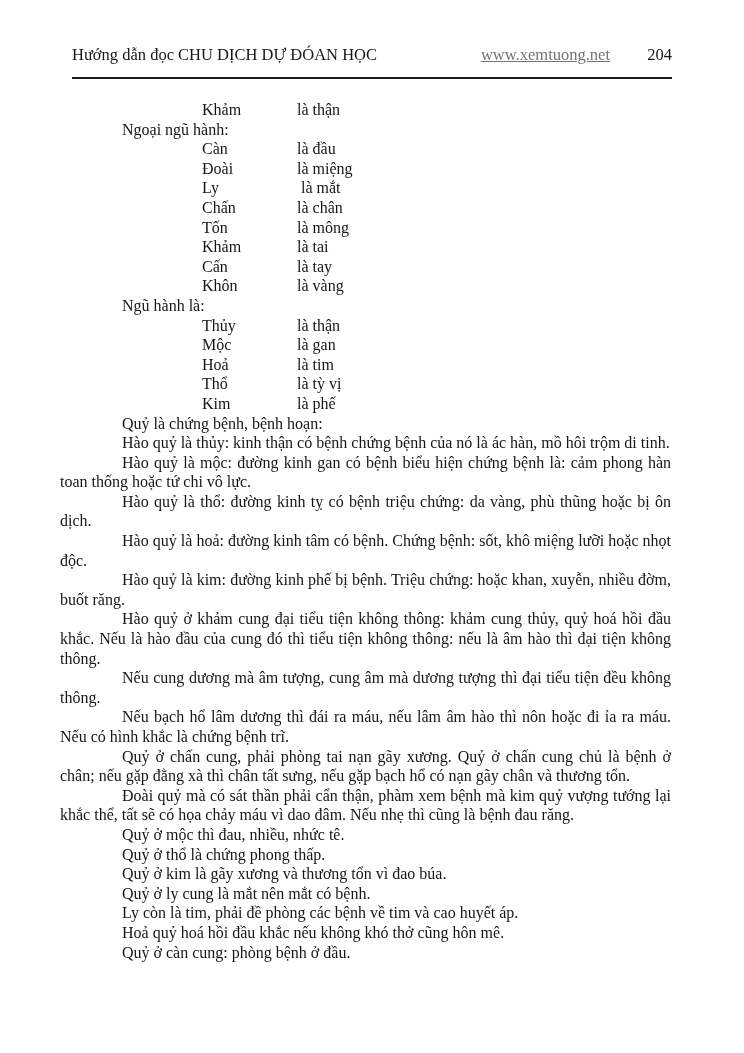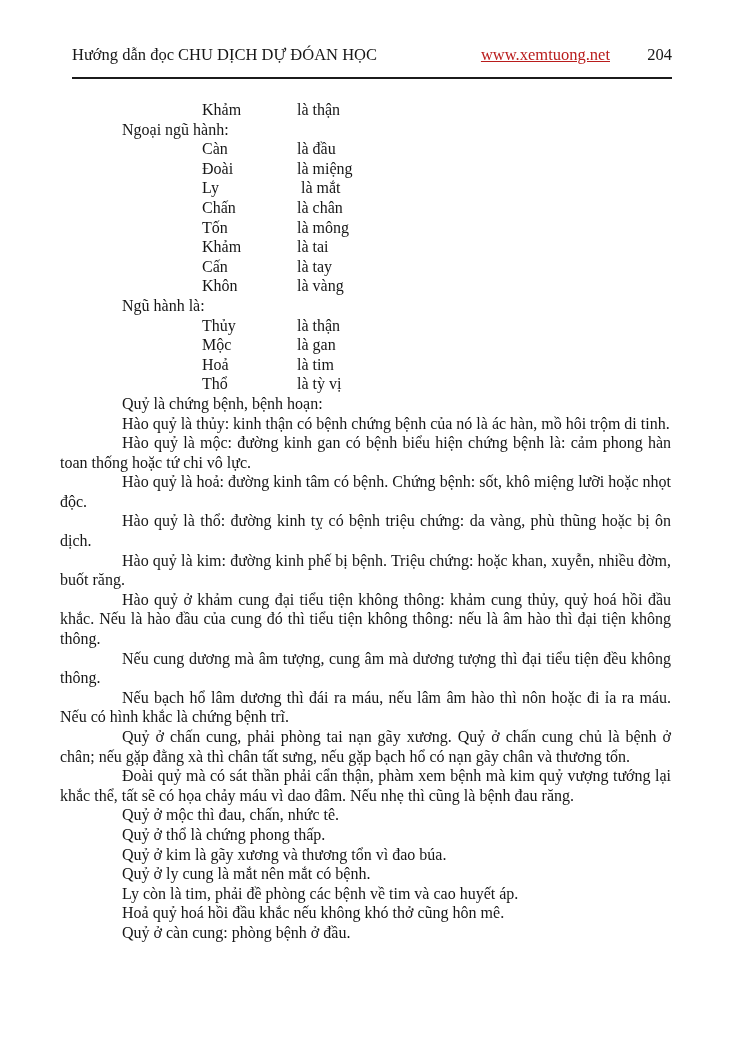--- a/index.html
+++ b/index.html
@@ -56,21 +56,21 @@
     text-indent: 62px;
     text-align: justify;
   }
 </style>
 </head>
 <body>
 
 <div class="page" style="color: rgb(22, 22, 22);">
   <div class="header">
     <span class="header-title">Hướng dẫn đọc CHU DỊCH DỰ ĐÓAN HỌC</span>
-    <a class="header-link" style="color: #b91c1c;">www.xemtuong.net</a>
+    <a class="header-link" style="color: #737373;">www.xemtuong.net</a>
     <span class="header-page">204</span>
   </div>
   <div class="rule"></div>
   <div class="body">
   <div class="row">
     <span class="term">Khảm</span>
     <span class="meaning">là thận</span>
   </div>
 
   <div class="list-heading">Ngoại ngũ hành:</div>
@@ -130,44 +130,48 @@
   <div class="row">
     <span class="term">Hoả</span>
     <span class="meaning">là tim</span>
   </div>
 
   <div class="row">
     <span class="term">Thổ</span>
     <span class="meaning">là tỳ vị</span>
   </div>
 
+  <div class="row">
+    <span class="term">Kim</span>
+    <span class="meaning">là phế</span>
+  </div>
 
   <p class="para">Quỷ là chứng bệnh, bệnh hoạn:</p>
 
   <p class="para">Hào quỷ là thủy: kinh thận có bệnh chứng bệnh của nó là ác hàn, mồ hôi trộm di tinh.</p>
 
   <p class="para">Hào quỷ là mộc: đường kinh gan có bệnh biểu hiện chứng bệnh là: cảm phong hàn toan thống hoặc tứ chi vô lực.</p>
 
+  <p class="para">Hào quỷ là thổ: đường kinh tỵ có bệnh triệu chứng: da vàng, phù thũng hoặc bị ôn dịch.</p>
+
   <p class="para">Hào quỷ là hoả: đường kinh tâm có bệnh. Chứng bệnh: sốt, khô miệng lưỡi hoặc nhọt độc.</p>
-
-  <p class="para">Hào quỷ là thổ: đường kinh tỵ có bệnh triệu chứng: da vàng, phù thũng hoặc bị ôn dịch.</p>
 
   <p class="para">Hào quỷ là kim: đường kinh phế bị bệnh. Triệu chứng: hoặc khan, xuyễn, nhiều đờm, buốt răng.</p>
 
   <p class="para">Hào quỷ ở khảm cung đại tiểu tiện không thông: khảm cung thủy, quỷ hoá hồi đầu khắc. Nếu là hào đầu của cung đó thì tiểu tiện không thông: nếu là âm hào thì đại tiện không thông.</p>
 
   <p class="para">Nếu cung dương mà âm tượng, cung âm mà dương tượng thì đại tiểu tiện đều không thông.</p>
 
   <p class="para">Nếu bạch hổ lâm dương thì đái ra máu, nếu lâm âm hào thì nôn hoặc đi ỉa ra máu. Nếu có hình khắc là chứng bệnh trĩ.</p>
 
   <p class="para">Quỷ ở chấn cung, phải phòng tai nạn gãy xương. Quỷ ở chấn cung chủ là bệnh ở chân; nếu gặp đằng xà thì chân tất sưng, nếu gặp bạch hổ có nạn gãy chân và thương tổn.</p>
 
   <p class="para">Đoài quỷ mà có sát thần phải cẩn thận, phàm xem bệnh mà kim quỷ vượng tướng lại khắc thể, tất sẽ có họa chảy máu vì dao đâm. Nếu nhẹ thì cũng là bệnh đau răng.</p>
 
-  <p class="para">Quỷ ở mộc thì đau, chấn, nhức tê.</p>
+  <p class="para">Quỷ ở mộc thì đau, nhiều, nhức tê.</p>
 
   <p class="para">Quỷ ở thổ là chứng phong thấp.</p>
 
 
   <p class="para">Quỷ ở kim là gãy xương và thương tổn vì đao búa.</p>
 
   <p class="para">Quỷ ở ly cung là mắt nên mắt có bệnh.</p>
 
   <p class="para">Ly còn là tim, phải đề phòng các bệnh về tim và cao huyết áp.</p>
 

